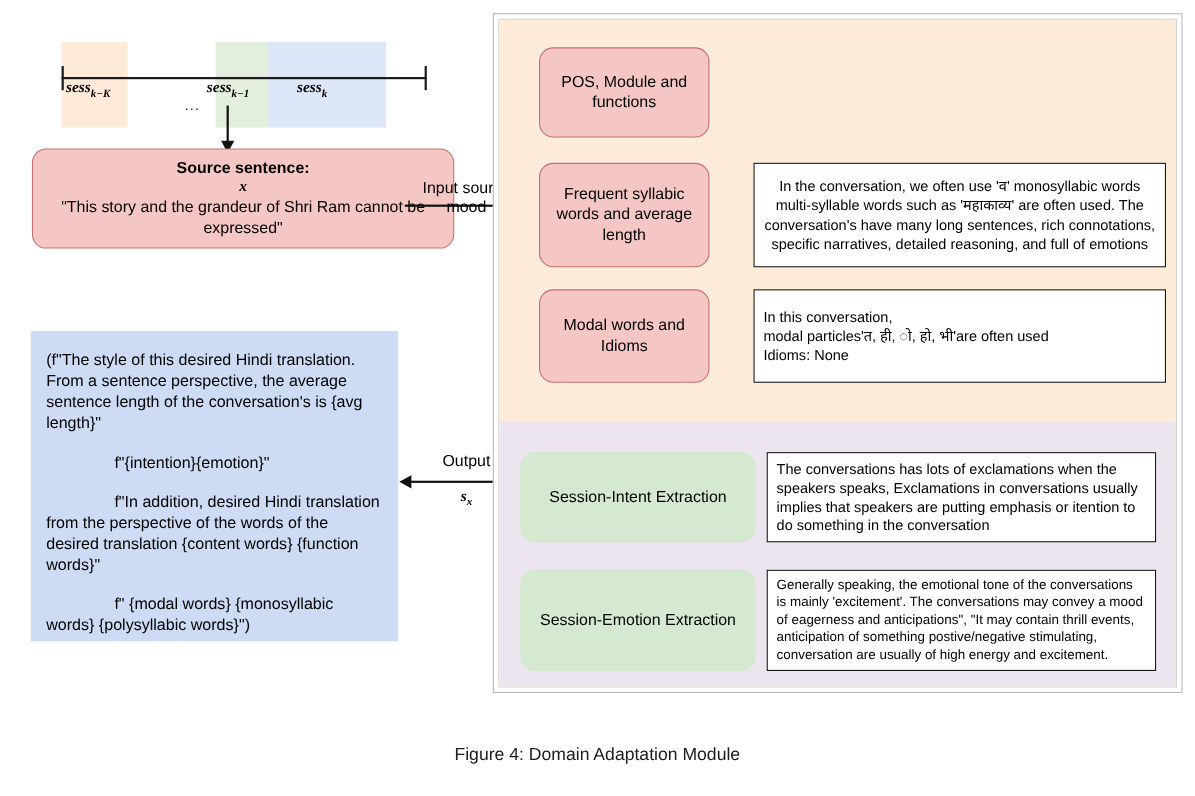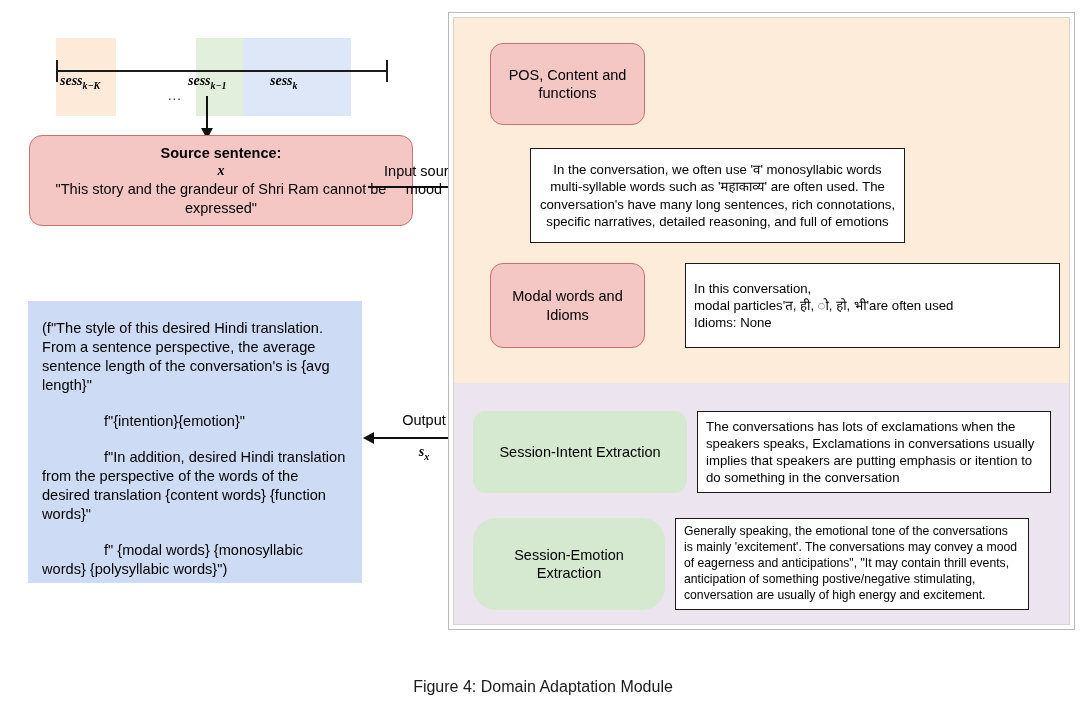--- a/index.html
+++ b/index.html
@@ -300,21 +300,21 @@
 
   #row-modal        { left: 36px; top: 245px; width: 570px; height: 85px; }
   #row-modal .tag     { width: 155px; }
   #row-modal .desc    { width: 375px; margin-left: 40px; }
 
   #row-intent       { left: 19px; top: 393px; width: 590px; height: 82px; }
   #row-intent .tag    { width: 214px; }
   #row-intent .desc   { width: 354px; margin-left: 10px; }
 
   #row-emotion      { left: 19px; top: 500px; width: 590px; height: 92px; }
-  #row-emotion .tag   { width: 192px; border-radius: 23px; }
+  #row-emotion .tag   { width: 214px; }
   #row-emotion .desc  { width: 354px; margin-left: 10px; font-size: 12.2px; }
 
   .dev { font-family: "Liberation Sans", "DejaVu Sans", sans-serif; }
 
   
   .caption {
     position: absolute;
     left: 0;
     top: 678px;
     width: 1086px;
@@ -366,24 +366,25 @@
     <p class="prompt-p indented">f"In addition, desired Hindi translation from the perspective of the words of the desired translation {content words} {function words}"</p>
     <p class="prompt-p indented last">f" {modal words} {monosyllabic words} {polysyllabic words}")</p>
   </div>
 
   <div class="panel">
     <div class="panel-inner">
       <div class="band-orange"></div>
       <div class="band-purple"></div>
 
       <div class="row" id="row-pos">
-        <div class="tag red">POS, Content and functions</div>
+        <div class="tag red">POS, Module and functions</div>
       </div>
 
       <div class="row" id="row-syllabic">
+        <div class="tag red">Frequent syllabic words and average length</div>
         <div class="desc center">
             <p class="dev">In the conversation, we often use 'व' monosyllabic words multi-syllable words such as 'महाकाव्य' are often used. The conversation's have many long sentences, rich connotations, specific narratives, detailed reasoning, and full of emotions</p>
           </div>
       </div>
 
       <div class="row" id="row-modal">
         <div class="tag red">Modal words and Idioms</div>
         <div class="desc left">
             <p class="dev" style="white-space:pre-line">In this conversation,
 modal particles'त, ही, ो, हो, भी'are often used

